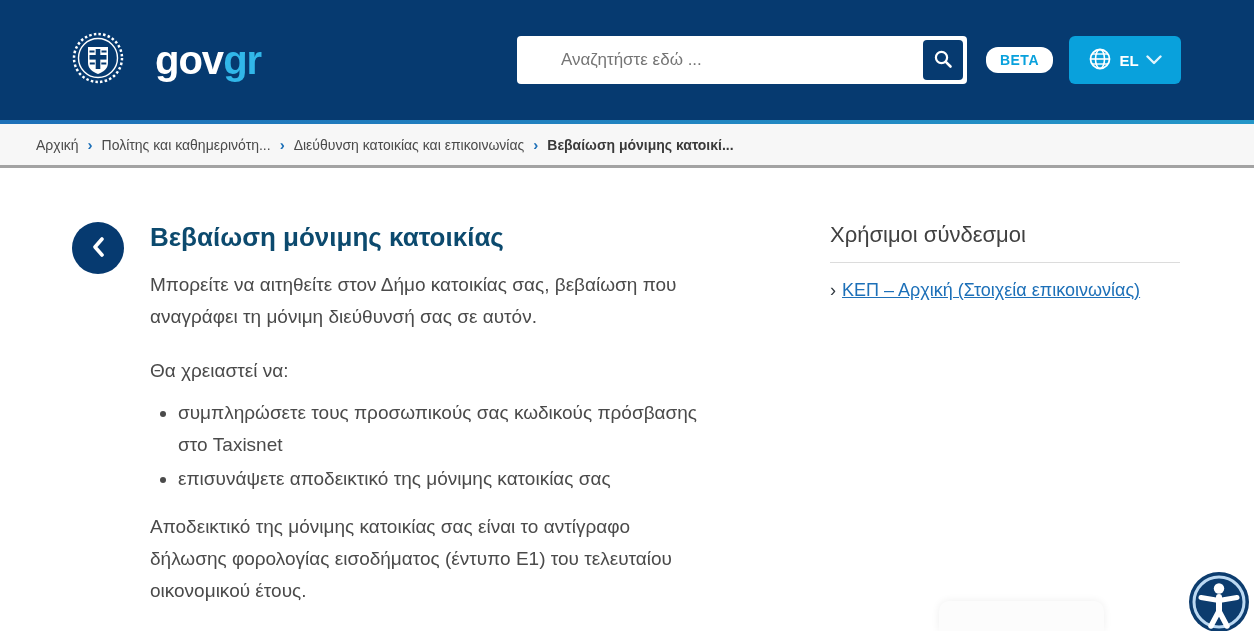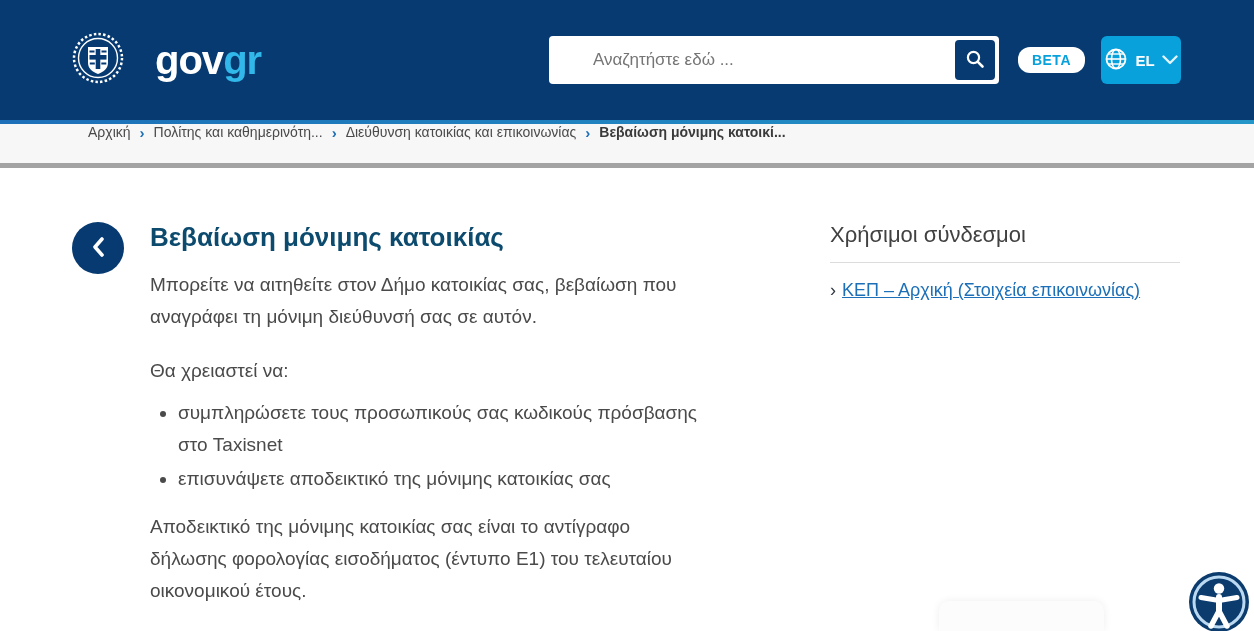--- a/index.html
+++ b/index.html
@@ -57,41 +57,41 @@
     color: #09a1dc;
     font-weight: 700;
     font-size: 14px;
     letter-spacing: .5px;
     padding: 5px 14px;
     border-radius: 12px;
   }
 
   .lang-btn {
     margin-left: 16px;
-    width: 80px; height: 48px;
+    width: 112px; height: 48px;
     border: none; border-radius: 6px;
     background: #09a1dc;
     display: flex; align-items: center; justify-content: center;
     gap: 7px;
     cursor: pointer;
   }
   .lang-code { color: #ffffff; font-weight: 700; font-size: 15px; }
 
   .brand-strip {
     height: 4px;
     background: linear-gradient(90deg, #1d70b8, #2496c8);
   }
 
   
   .breadcrumb-bar {
     background: #f7f7f7;
-    border-bottom: 5px solid #a3a3a3;
+    border-bottom: 3px solid #a3a3a3;
     height: 44px;
-    display: flex; 
-    padding: 0 88px;
+    display: flex; align-items: center;
+    padding: 0 36px;
     font-size: 14px;
   }
   .crumb { color: #4a4a4a; text-decoration: none; cursor: pointer; }
   .crumb-current { color: #3a3a3a; font-weight: 700; }
   .crumb-sep { color: #1d70b8; font-weight: 700; margin: 0 9px; font-size: 15px; }
 
   
   .main {
     display: flex;
     align-items: flex-start;

